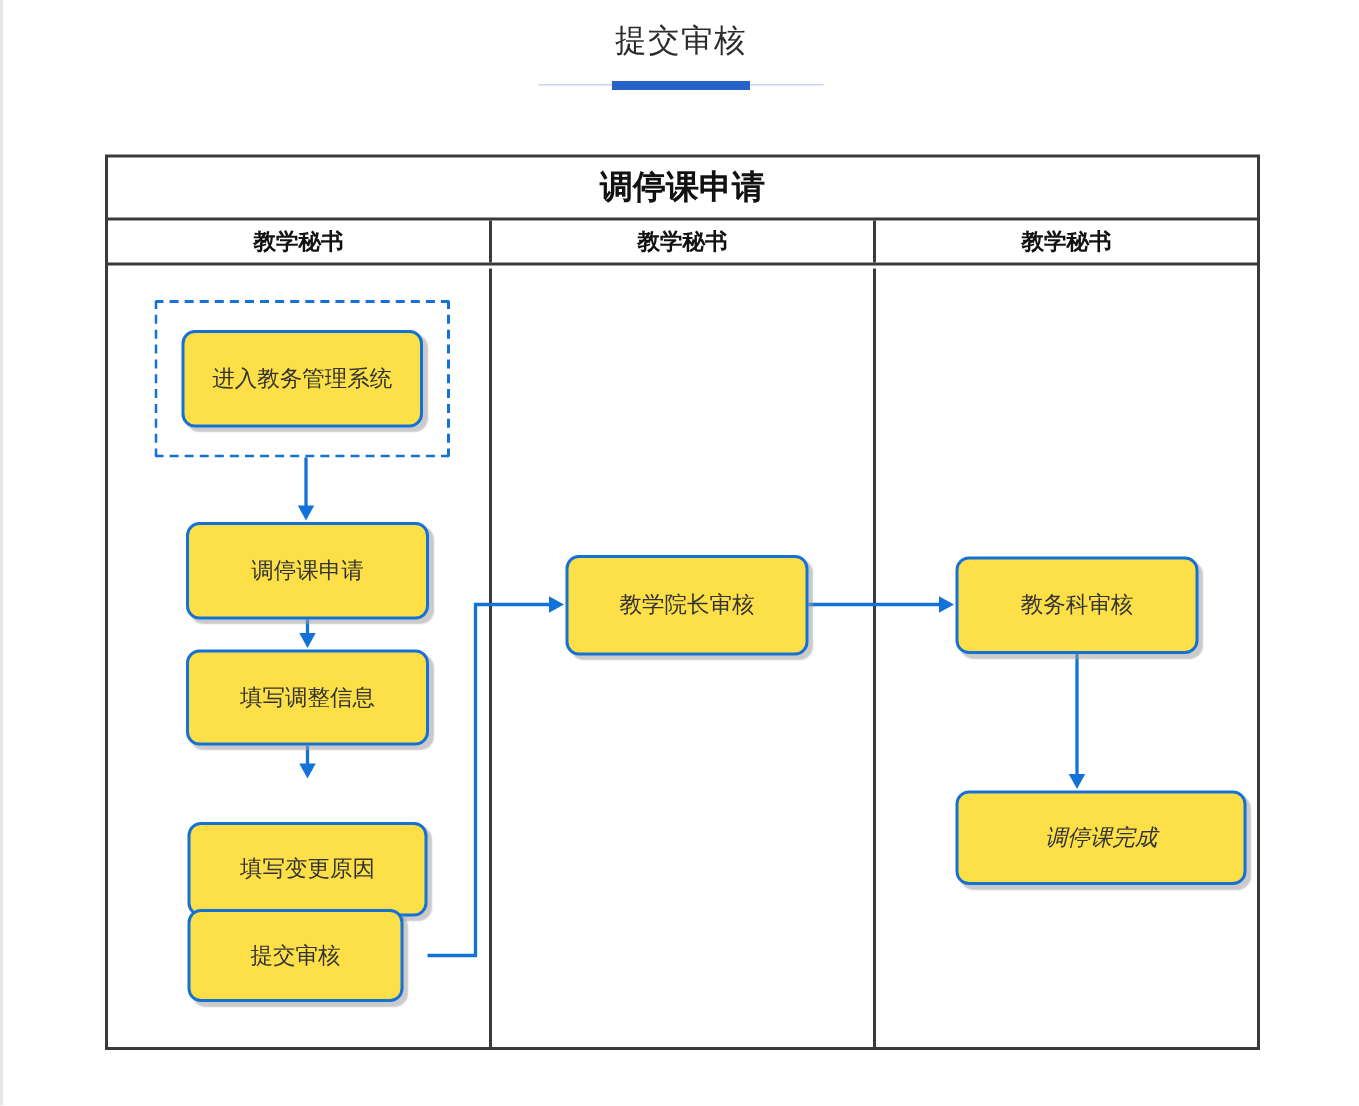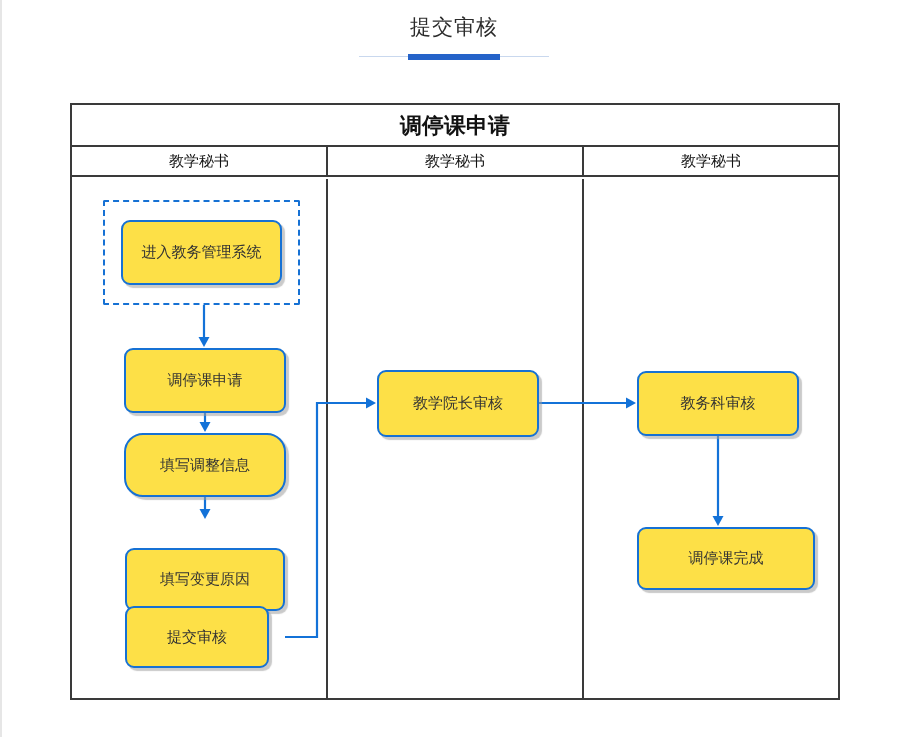--- a/index.html
+++ b/index.html
@@ -32,21 +32,21 @@
     border: 2px solid #3a3a3a; background: transparent;
   }
   .table-title {
     height: 42px; line-height: 42px; text-align: center;
     font-size: 22px; font-weight: 700; color: #111;
     border-bottom: 2px solid #3a3a3a;
   }
   .lane-headers { display: flex; height: 30px; border-bottom: 2px solid #3a3a3a; }
   .lane-header {
     flex: 1; text-align: center; line-height: 28px;
-    font-size: 15px; font-weight: 400; color: #111;
+    font-size: 15px; font-weight: 700; color: #111;
     border-right: 2px solid #3a3a3a;
   }
   .lane-header:last-child { border-right: none; }
   .lane-body { display: flex; position: absolute; left: 0; top: 74px; right: 0; bottom: 0; }
   .lane-col { flex: 1; border-right: 2px solid #3a3a3a; }
   .lane-col:last-child { border-right: none; }
   
   .node {
     position: absolute; background: #fde047;
     border: 2px solid #1671d4; border-radius: 9px;
@@ -109,25 +109,25 @@
       <polygon points="710.5,516 721.5,516 716,526"></polygon>
     </g>
   </svg>
 
   <div class="group-dashed" style="left:101px; top:200px; width:197px; height:105px;"></div>
 
   <div class="node" style="left:119px; top:220px; width:161px; height:65px;">进入教务管理系统</div>
 
   <div class="node" style="left:122px; top:348px; width:162px; height:65px;">调停课申请</div>
 
-  <div class="node" style="left:122px; top:433px; width:162px; height:64px;border-radius:19px;">填写调整信息</div>
+  <div class="node" style="left:122px; top:433px; width:162px; height:64px;">填写调整信息</div>
 
   <div class="node" style="left:123px; top:520px; width:160px; height:63px;margin-top:28px;">填写变更原因</div>
 
   <div class="node" style="left:123px; top:606px; width:144px; height:62px;">提交审核</div>
 
   <div class="node" style="left:375px; top:370px; width:162px; height:67px;">教学院长审核</div>
 
   <div class="node" style="left:635px; top:371px; width:162px; height:65px;">教务科审核</div>
 
-  <div class="node" style="left:635px; top:527px; width:178px; height:63px;">调停课完成</div>
+  <div class="node" style="left:635px; top:527px; width:194px; height:63px;font-style:italic;">调停课完成</div>
 
 </div>
 
 </body></html>

